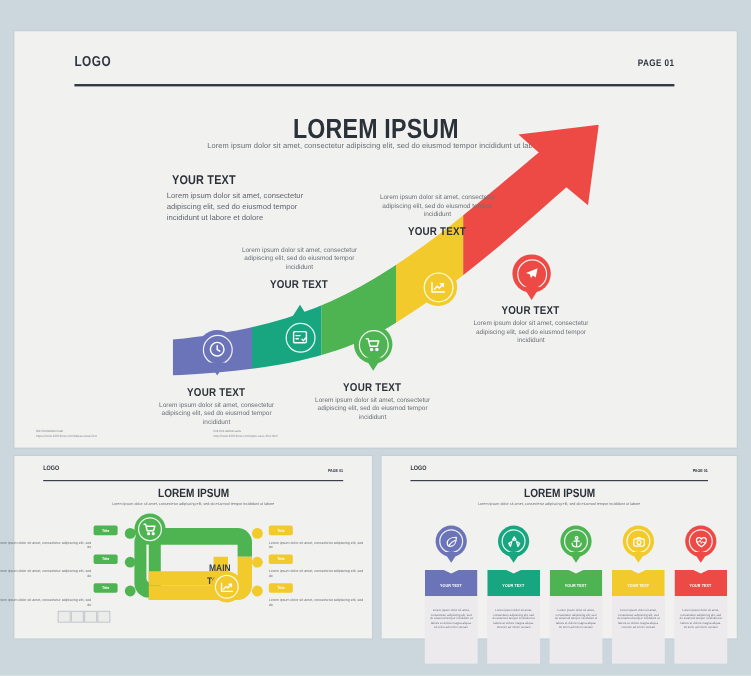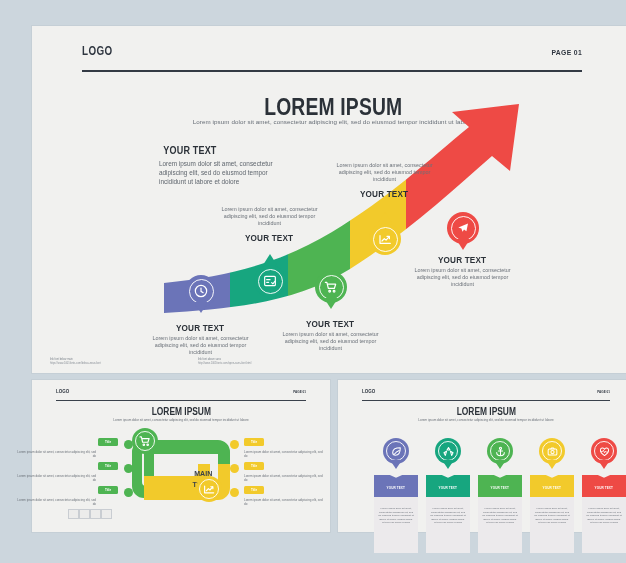--- a/index.html
+++ b/index.html
@@ -2,21 +2,21 @@
 <html><head>
 <meta charset="utf-8">
 <style>
   html,body{margin:0;padding:0;}
   body{
     width:626px;height:563px;overflow:hidden;
     background:#ccd6dd;
     font-family:"Liberation Sans", sans-serif;
     -webkit-font-smoothing:antialiased;
   }
-  .stage{position:relative;width:524px;height:563px;margin-left:20px;}
+  .stage{position:relative;width:524px;height:563px;}
 
   
   .slide-main{
     position:absolute;left:12px;top:26px;width:602px;height:347px;
     background:#f1f1ef;
     box-shadow:0 0 0 1px rgba(0,0,0,.03);
   }
   .hdr{
     position:absolute;left:50px;top:18px;width:500px;height:26px;
     border-bottom:2px solid #333a44;

